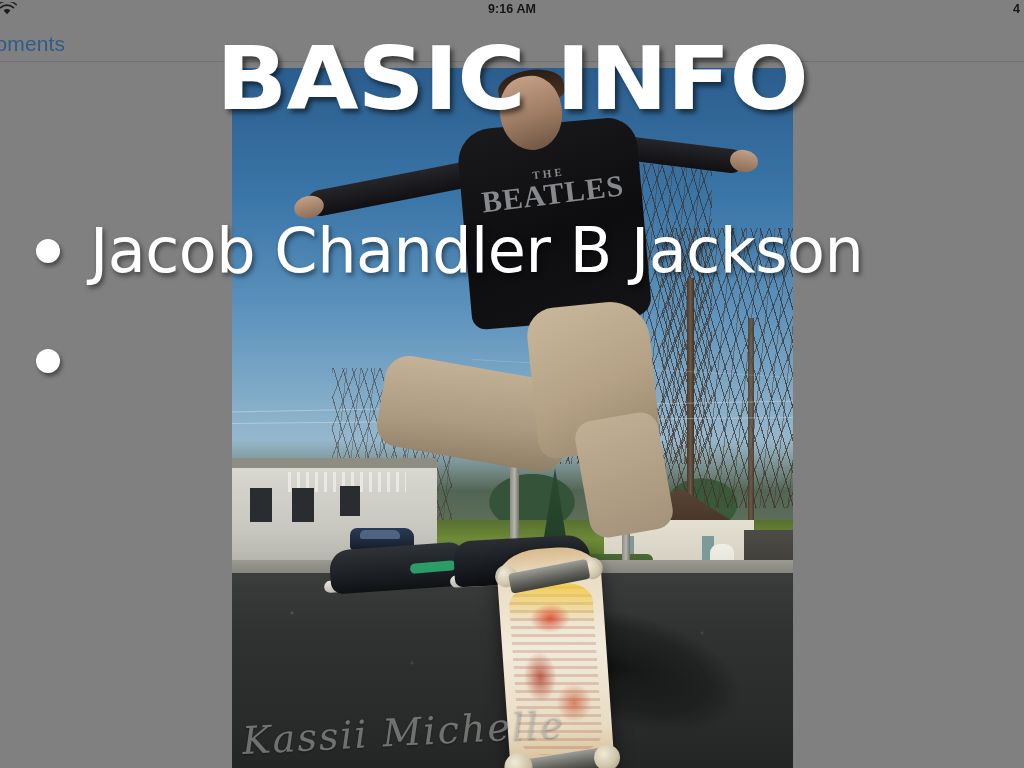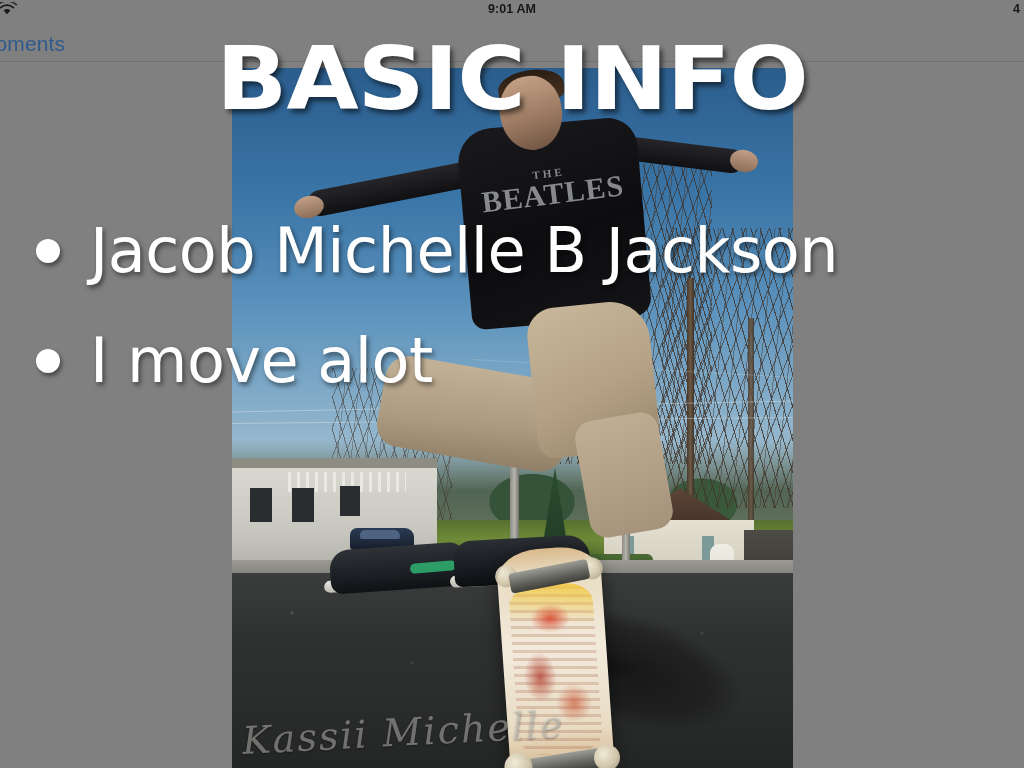--- a/index.html
+++ b/index.html
@@ -403,21 +403,21 @@
 <div id="screen">
 
   <div id="chrome">
 
     <div id="status-bar">
       <svg id="wifi-icon" viewBox="0 0 22 14">
         <path d="M11 12.2 L7.6 8.4 A5.2 5.2 0 0 1 14.4 8.4 Z" fill="#1b1b1b"></path>
         <path d="M4.6 5.6 A9.6 9.6 0 0 1 17.4 5.6" stroke="#1b1b1b" stroke-width="1.8" fill="none" stroke-linecap="round"></path>
         <path d="M1.8 2.6 A13.6 13.6 0 0 1 20.2 2.6" stroke="#1b1b1b" stroke-width="1.6" fill="none" stroke-linecap="round" opacity="0.85"></path>
       </svg>
-      <div id="status-time">9:01 AM</div>
+      <div id="status-time">9:16 AM</div>
       <div id="battery-level">4</div>
     </div>
 
     <div id="nav-back">Moments</div>
     <div id="chrome-divider"></div>
   </div>
 
   <div id="photo">
 
     <div class="ph" id="sky"></div>
@@ -495,21 +495,20 @@
     </div>
 
     <div class="ph" id="watermark">Kassii Michelle</div>
   </div>
 
   <div id="slide-title">BASIC INFO</div>
 
   <div id="bullets">
     <div class="bullet-row">
       <div class="bullet-dot"></div>
-      <div class="bullet-text">Jacob Michelle B Jackson</div>
+      <div class="bullet-text">Jacob Chandler B Jackson</div>
     </div>
     <div class="bullet-row">
       <div class="bullet-dot"></div>
-      <div class="bullet-text">I move alot</div>
     </div>
   </div>
 
 </div>
 
 </body></html>

